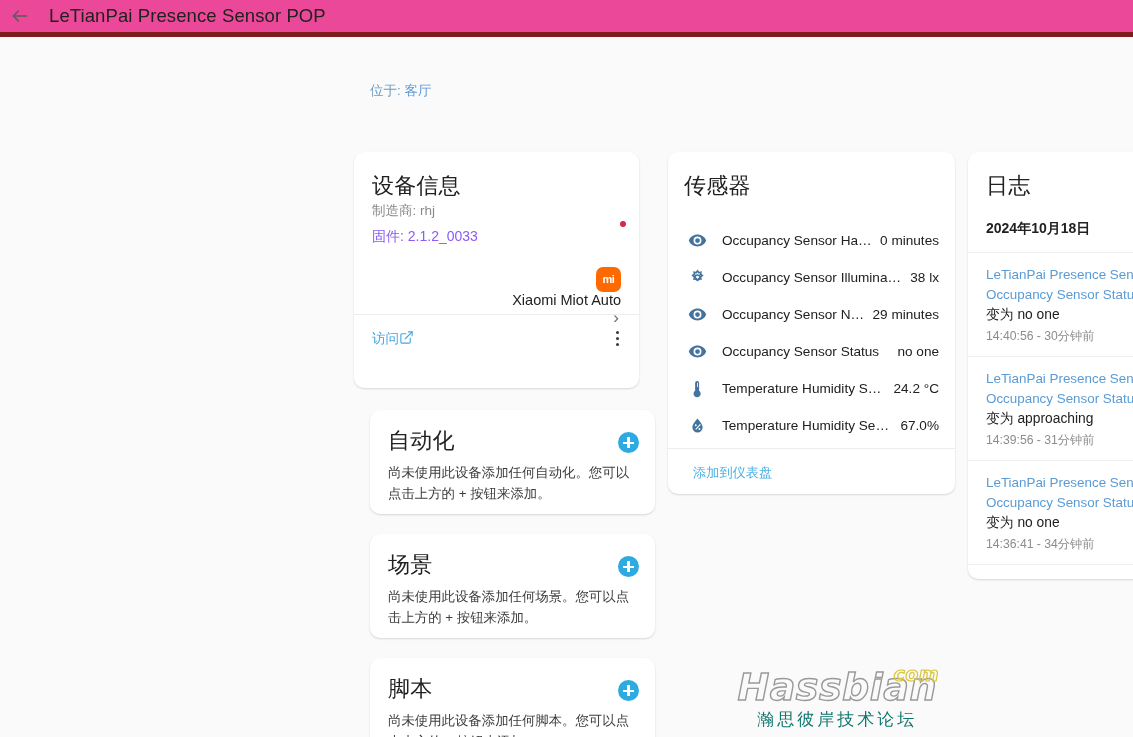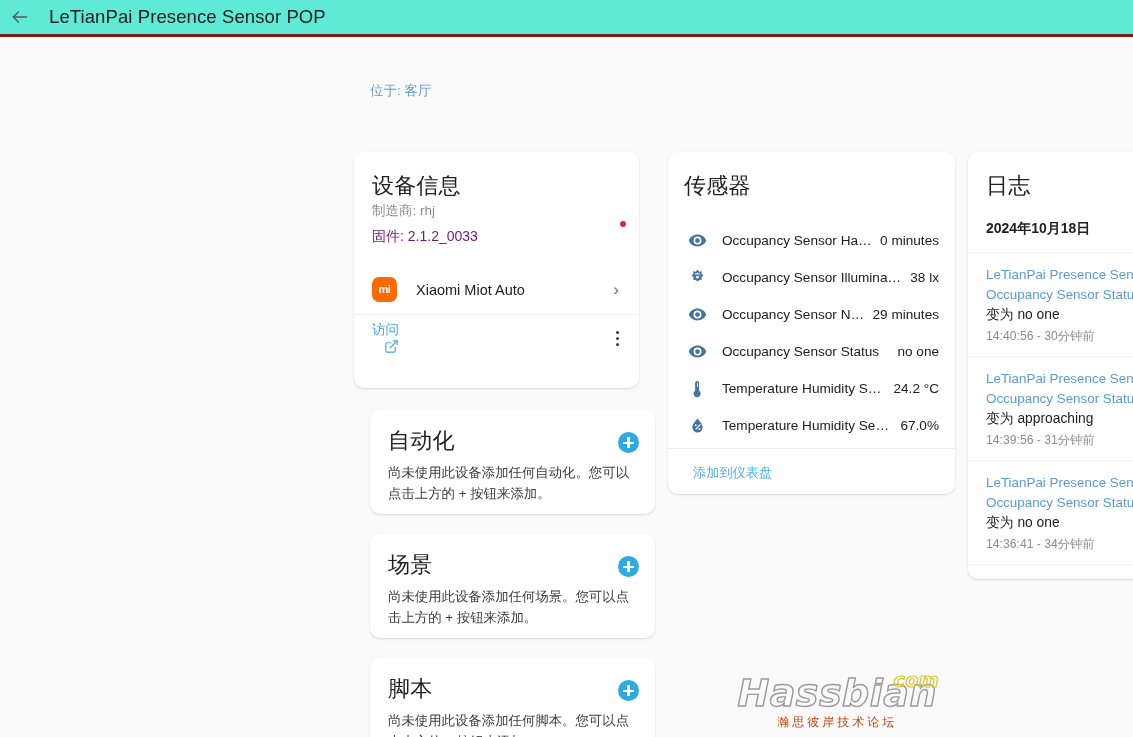--- a/index.html
+++ b/index.html
@@ -9,22 +9,22 @@
     overflow: hidden;
     background: #fafafa;
     font-family: "Liberation Sans", "DejaVu Sans", sans-serif;
     color: #212121;
   }
 
   
   .appbar {
     position: absolute; left: 0; top: 0;
     width: 1133px; height: 37px;
-    background: #5eead4;
-    border-bottom: 3px solid #7f1d1d;
+    background: #ec4899;
+    border-bottom: 5px solid #7f1d1d;
     display: flex; align-items: center;
   }
   .back-btn {
     width: 40px; height: 37px;
     display: flex; align-items: center; justify-content: center;
     cursor: pointer;
   }
   .back-btn svg { display: block; }
   .appbar-title {
     font-size: 18.5px;
@@ -75,34 +75,35 @@
     line-height: 19px;
   }
   .dev-manu {
     font-size: 13.5px;
     color: #8b8b8b;
     line-height: 19px;
   }
   .dev-fw {
     margin-top: 8px;
     font-size: 14px;
-    color: #701a75;
+    color: #8b5cf6;
   }
   .status-dot {
     position: absolute;
     right: 13px; top: 69px;
     width: 6px; height: 6px;
     border-radius: 50%;
     background: #d32a4a;
   }
   .integration-row {
     margin-top: 21px;
     height: 45px;
-    display: flex; align-items: center;
-    cursor: pointer;
+    display: flex; align-items: flex-end;
+    cursor: pointer;
+    flex-direction: column;
   }
   .mi-logo {
     width: 25px; height: 25px;
     border-radius: 7px;
     background: #ff6900;
     display: flex; align-items: center; justify-content: center;
     flex: none;
   }
   .mi-logo span {
     color: #ffffff;
@@ -121,23 +122,22 @@
   .card-actions {
     border-top: 1px solid #ededed;
     height: 48px;
     display: flex; align-items: center;
     padding: 0 14px 0 18px;
     margin-top: 2px;
   }
   .visit-link {
     color: #40a8e0;
     font-size: 13.5px;
-    display: flex; align-items: flex-end; gap: 0;
-    cursor: pointer;
-    flex-direction: column;
+    display: flex; align-items: flex-start; gap: 0;
+    cursor: pointer;
   }
   .kebab {
     margin-left: auto;
     display: flex; flex-direction: column; gap: 2.5px;
     padding: 6px 6px;
     cursor: pointer;
   }
   .kebab i { width: 3.2px; height: 3.2px; border-radius: 50%; background: #3b3b3b; display: block; }
 
   
@@ -271,23 +271,23 @@
     font-family: "DejaVu Sans", sans-serif;
     font-style: italic;
     font-weight: 700;
     font-size: 19px;
     color: transparent;
     text-align: center;
     -webkit-text-stroke: 1.2px #d9c63a;
   }
   .wm-sub {
     margin-top: 1px;
-    font-size: 12px;
+    font-size: 17px;
     letter-spacing: 3px;
-    color: #c2410c;
+    color: #0f766e;
     font-weight: 400;
   }
 </style>
 </head>
 <body>
 
 <div class="appbar">
   <div class="back-btn">
     <span>
       <svg width="20" height="20" viewBox="0 0 24 24" fill="none" stroke="#5a5a5a" stroke-width="1.7" stroke-linecap="round" stroke-linejoin="round">

